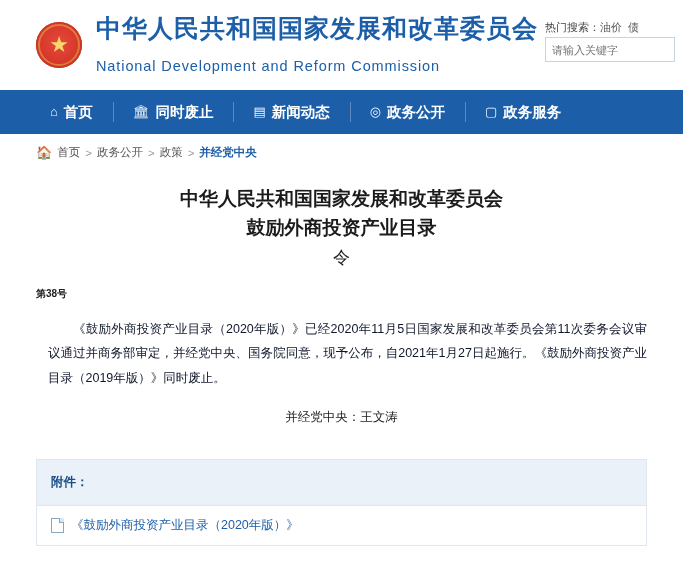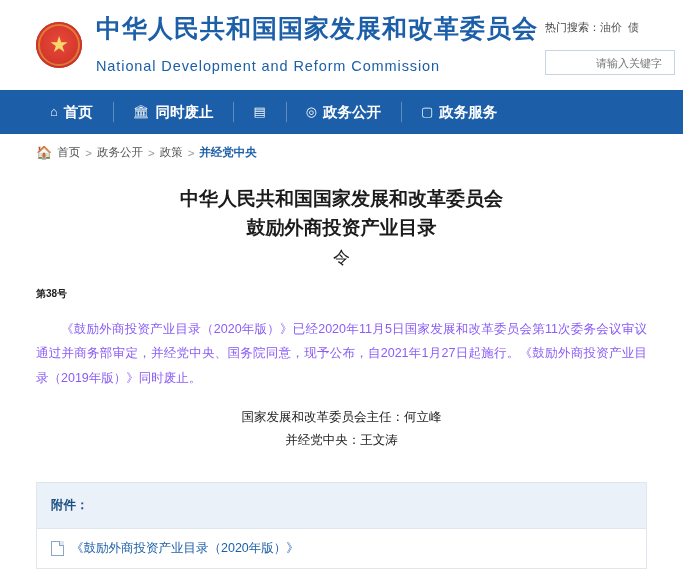--- a/index.html
+++ b/index.html
@@ -88,27 +88,26 @@
   }
   .hot-line {
     font-size: 11px;
     color: #555;
     white-space: nowrap;
     overflow: hidden;
   }
   .hot-line .hot-label { color: #444; }
   .hot-line a { color: #555; text-decoration: none; margin-right: 6px; }
   .search-box {
-    margin-top: 15px;
+    margin-top: 2px;
     height: 23px;
     border: 1px solid #c8d4e0;
     background: #fff;
     display: flex;
     align-items: center;
-    padding-left: 44px;
   }
   .search-box input {
     border: 0;
     outline: 0;
     height: 21px;
     width: 118px;
     padding: 0 6px;
     font-size: 11px;
     color: #666;
     font-family: "Liberation Sans", sans-serif;
@@ -195,23 +194,24 @@
     text-align: left;
     font-size: 10px;
     color: #222;
     margin-top: 18px;
     font-weight: bold;
   }
   .body-text {
     margin-top: 16px;
     font-size: 12.5px;
     line-height: 1.95;
-    color: #8b5cf6;
+    color: #0f172a;
     text-align: justify;
     text-indent: 2em;
+    margin-left: 12px;
   }
   .signature {
     margin-top: 16px;
     text-align: center;
     font-size: 12.5px;
     line-height: 1.85;
     color: #222;
   }
   .signature div { white-space: nowrap; }
 
@@ -290,20 +290,21 @@
     <div class="nav-item">
       <span class="nav-ico">⌂</span>
       <span>首页</span>
     </div>
     <div class="nav-item">
       <span class="nav-ico">🏛</span>
       <span>同时废止</span>
     </div>
     <div class="nav-item">
       <span class="nav-ico">▤</span>
+      <span>新闻动态</span>
     </div>
     <div class="nav-item">
       <span class="nav-ico">◎</span>
       <span>政务公开</span>
     </div>
     <div class="nav-item">
       <span class="nav-ico">▢</span>
       <span>政务服务</span>
     </div>
   </div>
@@ -321,21 +322,20 @@
 
   <div class="article">
     <div class="doc-title">
       <span>中华人民共和国国家发展和改革委员会</span>
       <span class="l2">鼓励外商投资产业目录</span>
     </div>
     <div class="ling">令</div>
     <div class="doc-no">第38号</div>
     <div class="body-text">《鼓励外商投资产业目录（2020年版）》已经2020年11月5日国家发展和改革委员会第11次委务会议审议通过并商务部审定，并经党中央、国务院同意，现予公布，自2021年1月27日起施行。《鼓励外商投资产业目录（2019年版）》同时废止。</div>
     <div class="signature">
-      <div>国家发展和改革委员会主任：何立峰</div>
       <div>并经党中央：王文涛</div>
     </div>
   </div>
 
   <div class="attach">
     <div class="attach-head">附件：</div>
     <div class="attach-body">
       <span class="file-ico"></span>
       <a class="attach-link">《鼓励外商投资产业目录（2020年版）》</a>
     </div>

